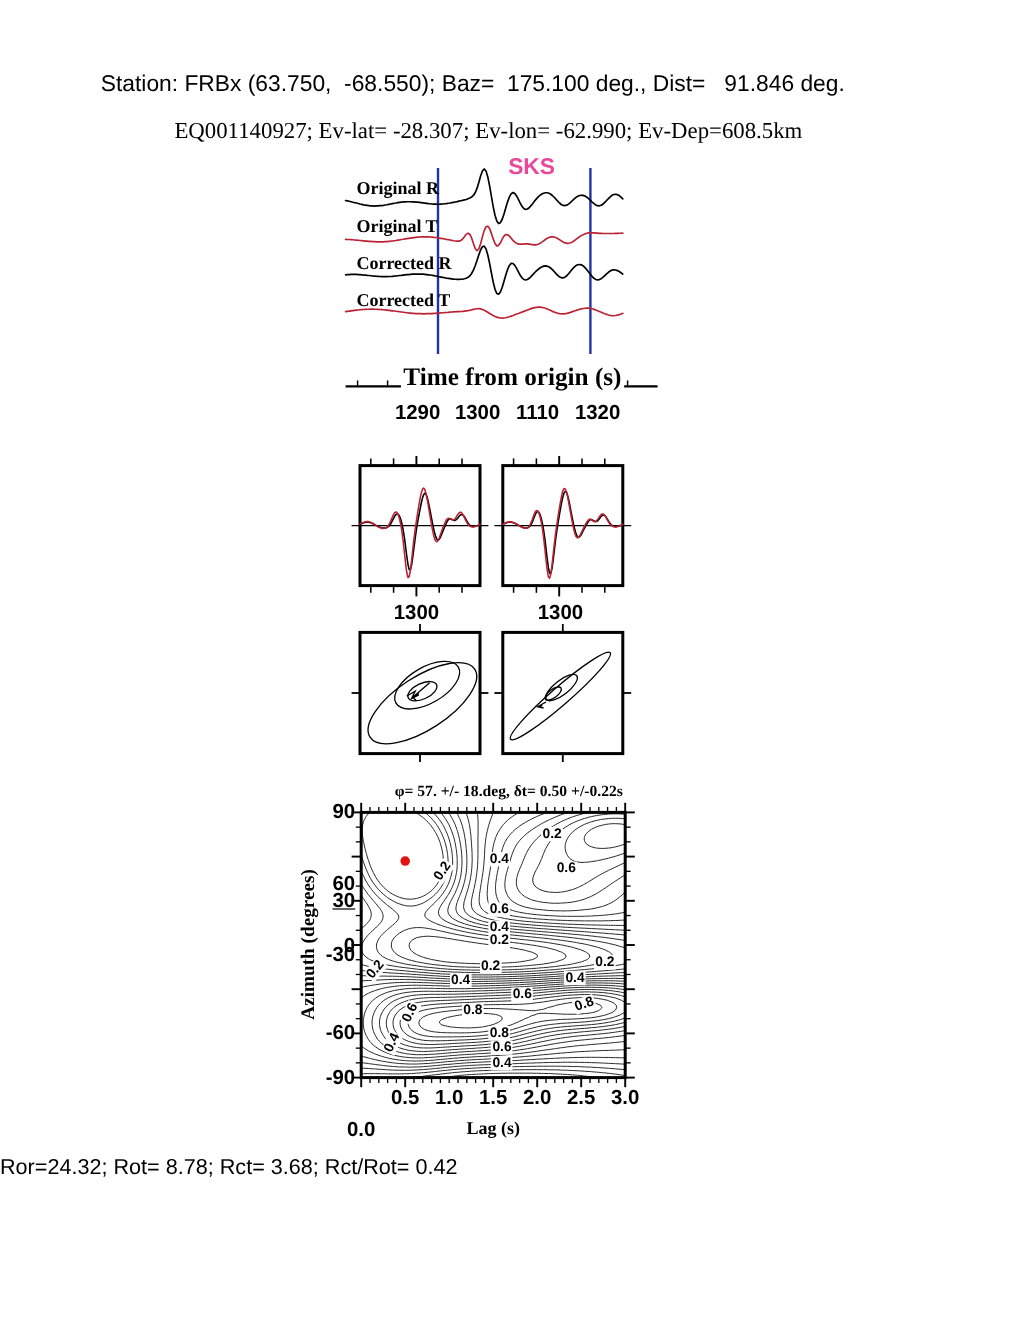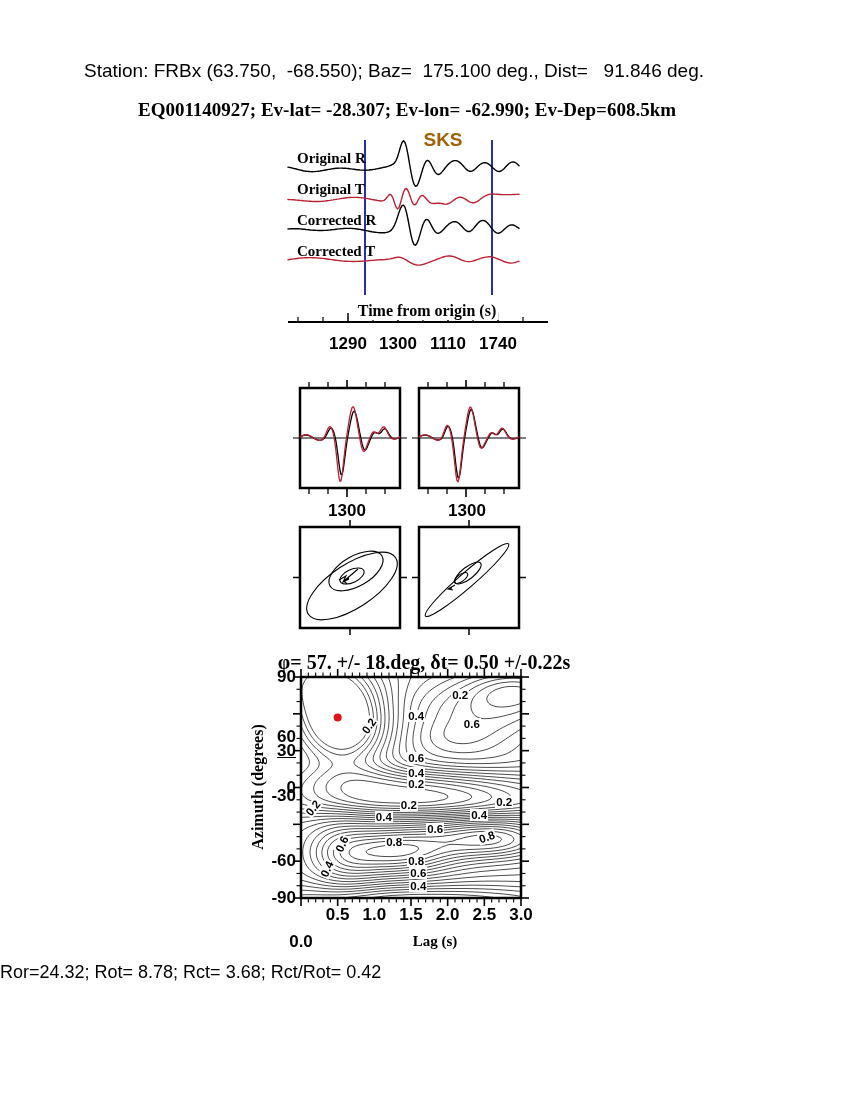--- a/index.html
+++ b/index.html
@@ -2,34 +2,34 @@
 <html><head>
 <meta charset="utf-8">
 <style>
   html,body{margin:0;padding:0;background:#fff;}
   .page{position:relative;width:788px;height:1100px;background:#ffffff;overflow:hidden;
         font-family:"Liberation Sans",sans-serif;color:#000;}
   svg.fig{position:absolute;left:0;top:0;}
   .abs{position:absolute;white-space:pre;}
   .hdr1{left:0;right:0;top:60px;text-align:center;font-size:19px;
         font-family:"Liberation Sans",sans-serif;}
-  .hdr2{left:0;right:0;top:99px;text-align:center;font-size:19px;font-weight:bold;
+  .hdr2{left:0;right:0;top:99px;text-align:center;font-size:19px;font-weight:normal;
         font-family:"Liberation Serif",serif;padding-left:26px;}
   .phase{top:129px;left:443px;transform:translateX(-50%);font-size:19px;font-weight:bold;}
   .trlabel{left:297px;font-size:15px;font-weight:bold;font-family:"Liberation Serif",serif;}
-  .taxtitle{top:302px;left:427px;transform:translateX(-50%);font-size:16px;font-weight:bold;
+  .taxtitle{top:302px;left:427px;transform:translateX(-50%);font-size:21px;font-weight:bold;
         font-family:"Liberation Serif",serif;background:#fff;padding:0 2px;}
   .ticklbl{font-size:17px;font-weight:600;transform:translateX(-50%);}
   .yticklbl{font-size:17px;font-weight:600;transform:translate(-100%,-50%);}
-  .ctitle{top:651px;left:424px;transform:translateX(-50%);font-size:20px;font-weight:bold;
+  .ctitle{top:651px;left:424px;transform:translateX(-50%);font-size:13px;font-weight:bold;
         font-family:"Liberation Serif",serif;}
   .ylab{top:787px;left:258px;transform:translate(-50%,-50%) rotate(-90deg);font-size:16px;
         font-weight:bold;font-family:"Liberation Serif",serif;}
   .xlab{top:933px;left:411px;transform:translateX(-50%);font-size:15px;font-weight:bold;
-        font-family:"Liberation Serif",serif;margin-left:24px;}
+        font-family:"Liberation Serif",serif;}
   .footer{left:0;right:4px;top:962px;text-align:left;font-size:18px;}
   .clabel{position:absolute;font-size:11.5px;font-weight:bold;background:#ffffff;
         padding:0 1px;line-height:12px;white-space:pre;}
 </style>
 </head>
 <body>
 
 <div class="page">
 
   <svg class="fig" id="fig" width="850" height="1100" viewBox="0 0 850 1100">
@@ -215,42 +215,42 @@
       <line x1="513.6666666666667" y1="677" x2="513.6666666666667" y2="672.5" stroke="#000" stroke-width="1.1"></line>
       <line x1="513.6666666666667" y1="898" x2="513.6666666666667" y2="902.5" stroke="#000" stroke-width="1.1"></line>
       <line x1="521.0000000000001" y1="677" x2="521.0000000000001" y2="669" stroke="#000" stroke-width="1.6"></line>
       <line x1="521.0000000000001" y1="898" x2="521.0000000000001" y2="906" stroke="#000" stroke-width="1.6"></line>
       <circle cx="337.6666666666667" cy="717.5166666666667" r="4" fill="#e01212"></circle>
     </svg>
 
   <div class="abs hdr1">Station: FRBx (63.750,  -68.550); Baz=  175.100 deg., Dist=   91.846 deg.</div>
   <div class="abs hdr2">EQ001140927; Ev-lat= -28.307; Ev-lon= -62.990; Ev-Dep=608.5km</div>
 
-  <div class="abs phase" style="color:#a16207;">SKS</div>
+  <div class="abs phase" style="color:#ec4899;">SKS</div>
 
   <div class="abs trlabel" style="top:150px">Original R</div>
   <div class="abs trlabel" style="top:181px">Original T</div>
   <div class="abs trlabel" style="top:212px">Corrected R</div>
   <div class="abs trlabel" style="top:243px">Corrected T</div>
 
   <div class="abs taxtitle">Time from origin (s)</div>
 
   <div class="abs ticklbl" style="top:501px;left:347px">1300</div>
   <div class="abs ticklbl" style="top:501px;left:467px">1300</div>
 
   <div class="abs ctitle">φ= 57. +/- 18.deg, δt= 0.50 +/-0.22s</div>
   <div class="abs ylab">Azimuth (degrees)</div>
   <div class="abs xlab">Lag (s)</div>
 
   <div class="abs footer">Ror=24.32; Rot= 8.78; Rct= 3.68; Rct/Rot= 0.42</div>
 
 <span class="ticklbl" style="position: absolute; left: 348px; top: 334px;">1290</span>
     <span class="ticklbl" style="position: absolute; left: 398px; top: 334px;">1300</span>
     <span class="ticklbl" style="position: absolute; left: 448px; top: 334px;">1110</span>
-    <span class="ticklbl" style="position: absolute; left: 498px; top: 334px;">1740</span>
+    <span class="ticklbl" style="position: absolute; left: 498px; top: 334px;">1320</span>
     <span class="clabel" style="position: absolute; left: 460.133px; top: 695.417px; transform: translate(-50%, -50%) rotate(0deg);">0.2</span>
     <span class="clabel" style="position: absolute; left: 416.133px; top: 716.289px; transform: translate(-50%, -50%) rotate(0deg);">0.4</span>
     <span class="clabel" style="position: absolute; left: 471.867px; top: 723.656px; transform: translate(-50%, -50%) rotate(0deg);">0.6</span>
     <span class="clabel" style="position: absolute; left: 369.2px; top: 726.111px; transform: translate(-50%, -50%) rotate(-55deg);">0.2</span>
     <span class="clabel" style="position: absolute; left: 416.133px; top: 758.033px; transform: translate(-50%, -50%) rotate(0deg);">0.6</span>
     <span class="clabel" style="position: absolute; left: 416.133px; top: 772.767px; transform: translate(-50%, -50%) rotate(0deg);">0.4</span>
     <span class="clabel" style="position: absolute; left: 416.133px; top: 783.817px; transform: translate(-50%, -50%) rotate(0deg);">0.2</span>
     <span class="clabel" style="position: absolute; left: 408.8px; top: 804.689px; transform: translate(-50%, -50%) rotate(0deg);">0.2</span>
     <span class="clabel" style="position: absolute; left: 313.467px; top: 808.372px; transform: translate(-50%, -50%) rotate(-50deg);">0.2</span>
     <span class="clabel" style="position: absolute; left: 504.133px; top: 802.233px; transform: translate(-50%, -50%) rotate(0deg);">0.2</span>

